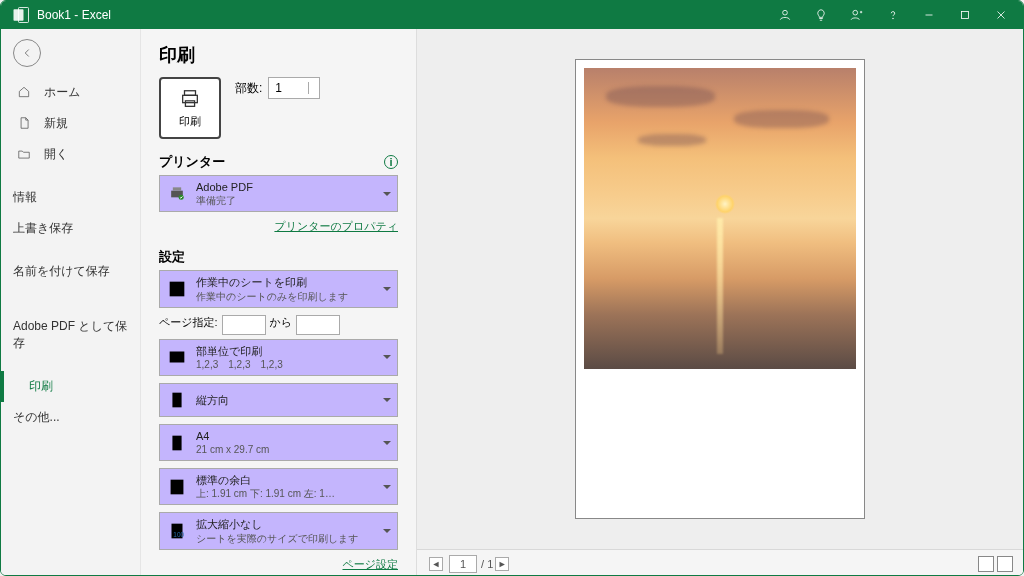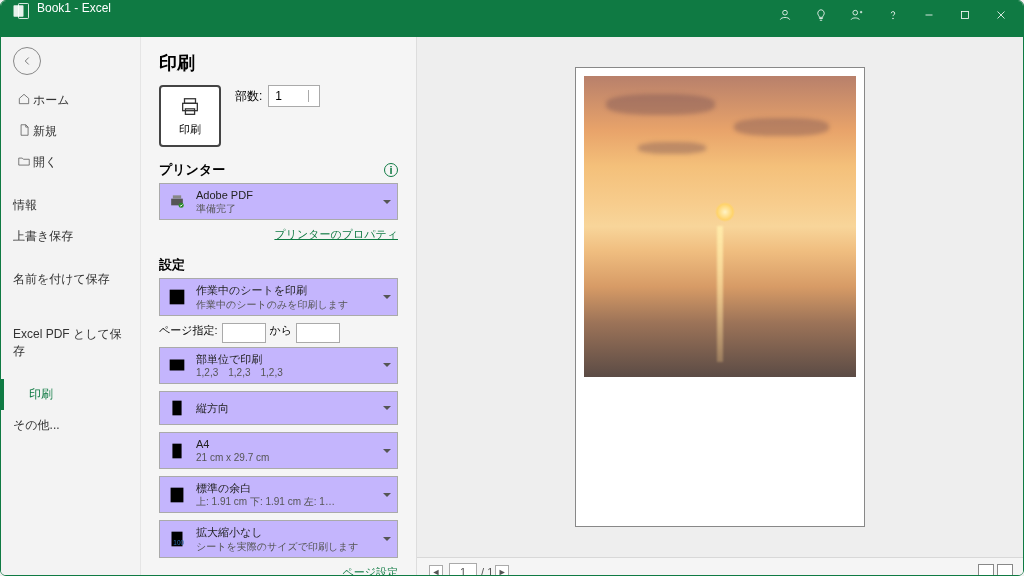--- a/index.html
+++ b/index.html
@@ -1,32 +1,32 @@
 <!DOCTYPE html>
 <html><head>
 <meta charset="utf-8">
 <style>
 * { margin: 0; padding: 0; box-sizing: border-box; font-family: "Segoe UI", "Yu Gothic UI", sans-serif; }
 body { width: 1024px; height: 576px; overflow: hidden; background: #f0f0f0; border: 1px solid #0f7a43; border-radius: 6px; }
 
 
-.titlebar { height: 36px; background: #0f7a43; display: flex; align-items: flex-start; padding: 0 4px; color: #fff; font-size: 12px; }
+.titlebar { height: 28px; background: #0f7a43; display: flex; align-items: center; padding: 0 4px; color: #fff; font-size: 12px; }
 .titlebar .app-icon { width: 20px; height: 20px; margin: 0 6px; display: flex; align-items: center; justify-content: center; }
 .titlebar .title { flex: 0 0 auto; }
 .titlebar .spacer { flex: 1; }
 .tb-btn { width: 36px; height: 28px; display: flex; align-items: center; justify-content: center; color: #fff; }
 .tb-btn svg { width: 14px; height: 14px; stroke: #fff; fill: none; stroke-width: 1.4; }
 
 
 .main { height: 548px; display: flex; background: #f5f5f5; border-radius: 0 0 6px 6px; }
 
 
 .sidebar { width: 140px; background: #f3f3f3; border-right: 1px solid #e5e5e5; padding: 10px 0; display: flex; flex-direction: column; font-size: 12px; color: #333; }
 .back-btn { width: 28px; height: 28px; margin: 0 0 10px 12px; border: 1px solid #888; border-radius: 50%; display: flex; align-items: center; justify-content: center; }
-.nav-item { display: flex; padding: 7px 10px 7px 16px; gap: 0; cursor: pointer; }
+.nav-item { display: flex; align-items: center; padding: 7px 10px 7px 16px; gap: 11px; cursor: pointer; }
 .nav-item .ico { width: 16px; height: 16px; flex: 0 0 16px; }
 .nav-item.indent { padding-left: 12px; }
 .nav-item.active { border-left: 3px solid #0f7a43; padding-left: 25px; color: #0f7a43; }
 .nav-gap { height: 12px; }
 
 
 .content { flex: 1; display: flex; }
 .settings { width: 275px; padding: 14px 18px 0 18px; overflow-y: auto; }
 .page-title { font-size: 18px; font-weight: 600; margin-bottom: 10px; }
 .print-row { display: flex; align-items: flex-start; gap: 14px; }
@@ -161,21 +161,21 @@
     <div class="nav-item indent">
       <span>上書き保存</span>
     </div>
     <div class="nav-gap"></div>
     <div class="nav-item indent">
       <span>名前を付けて保存</span>
     </div>
     <div class="nav-gap"></div>
     <div class="nav-gap"></div>
     <div class="nav-item indent">
-      <span>Excel PDF として保存</span>
+      <span>Adobe PDF として保存</span>
     </div>
     <div class="nav-gap"></div>
     <div class="nav-item indent active">
       <span>印刷</span>
     </div>
     <div class="nav-item indent">
       <span>その他...</span>
     </div>
   </div>
 

